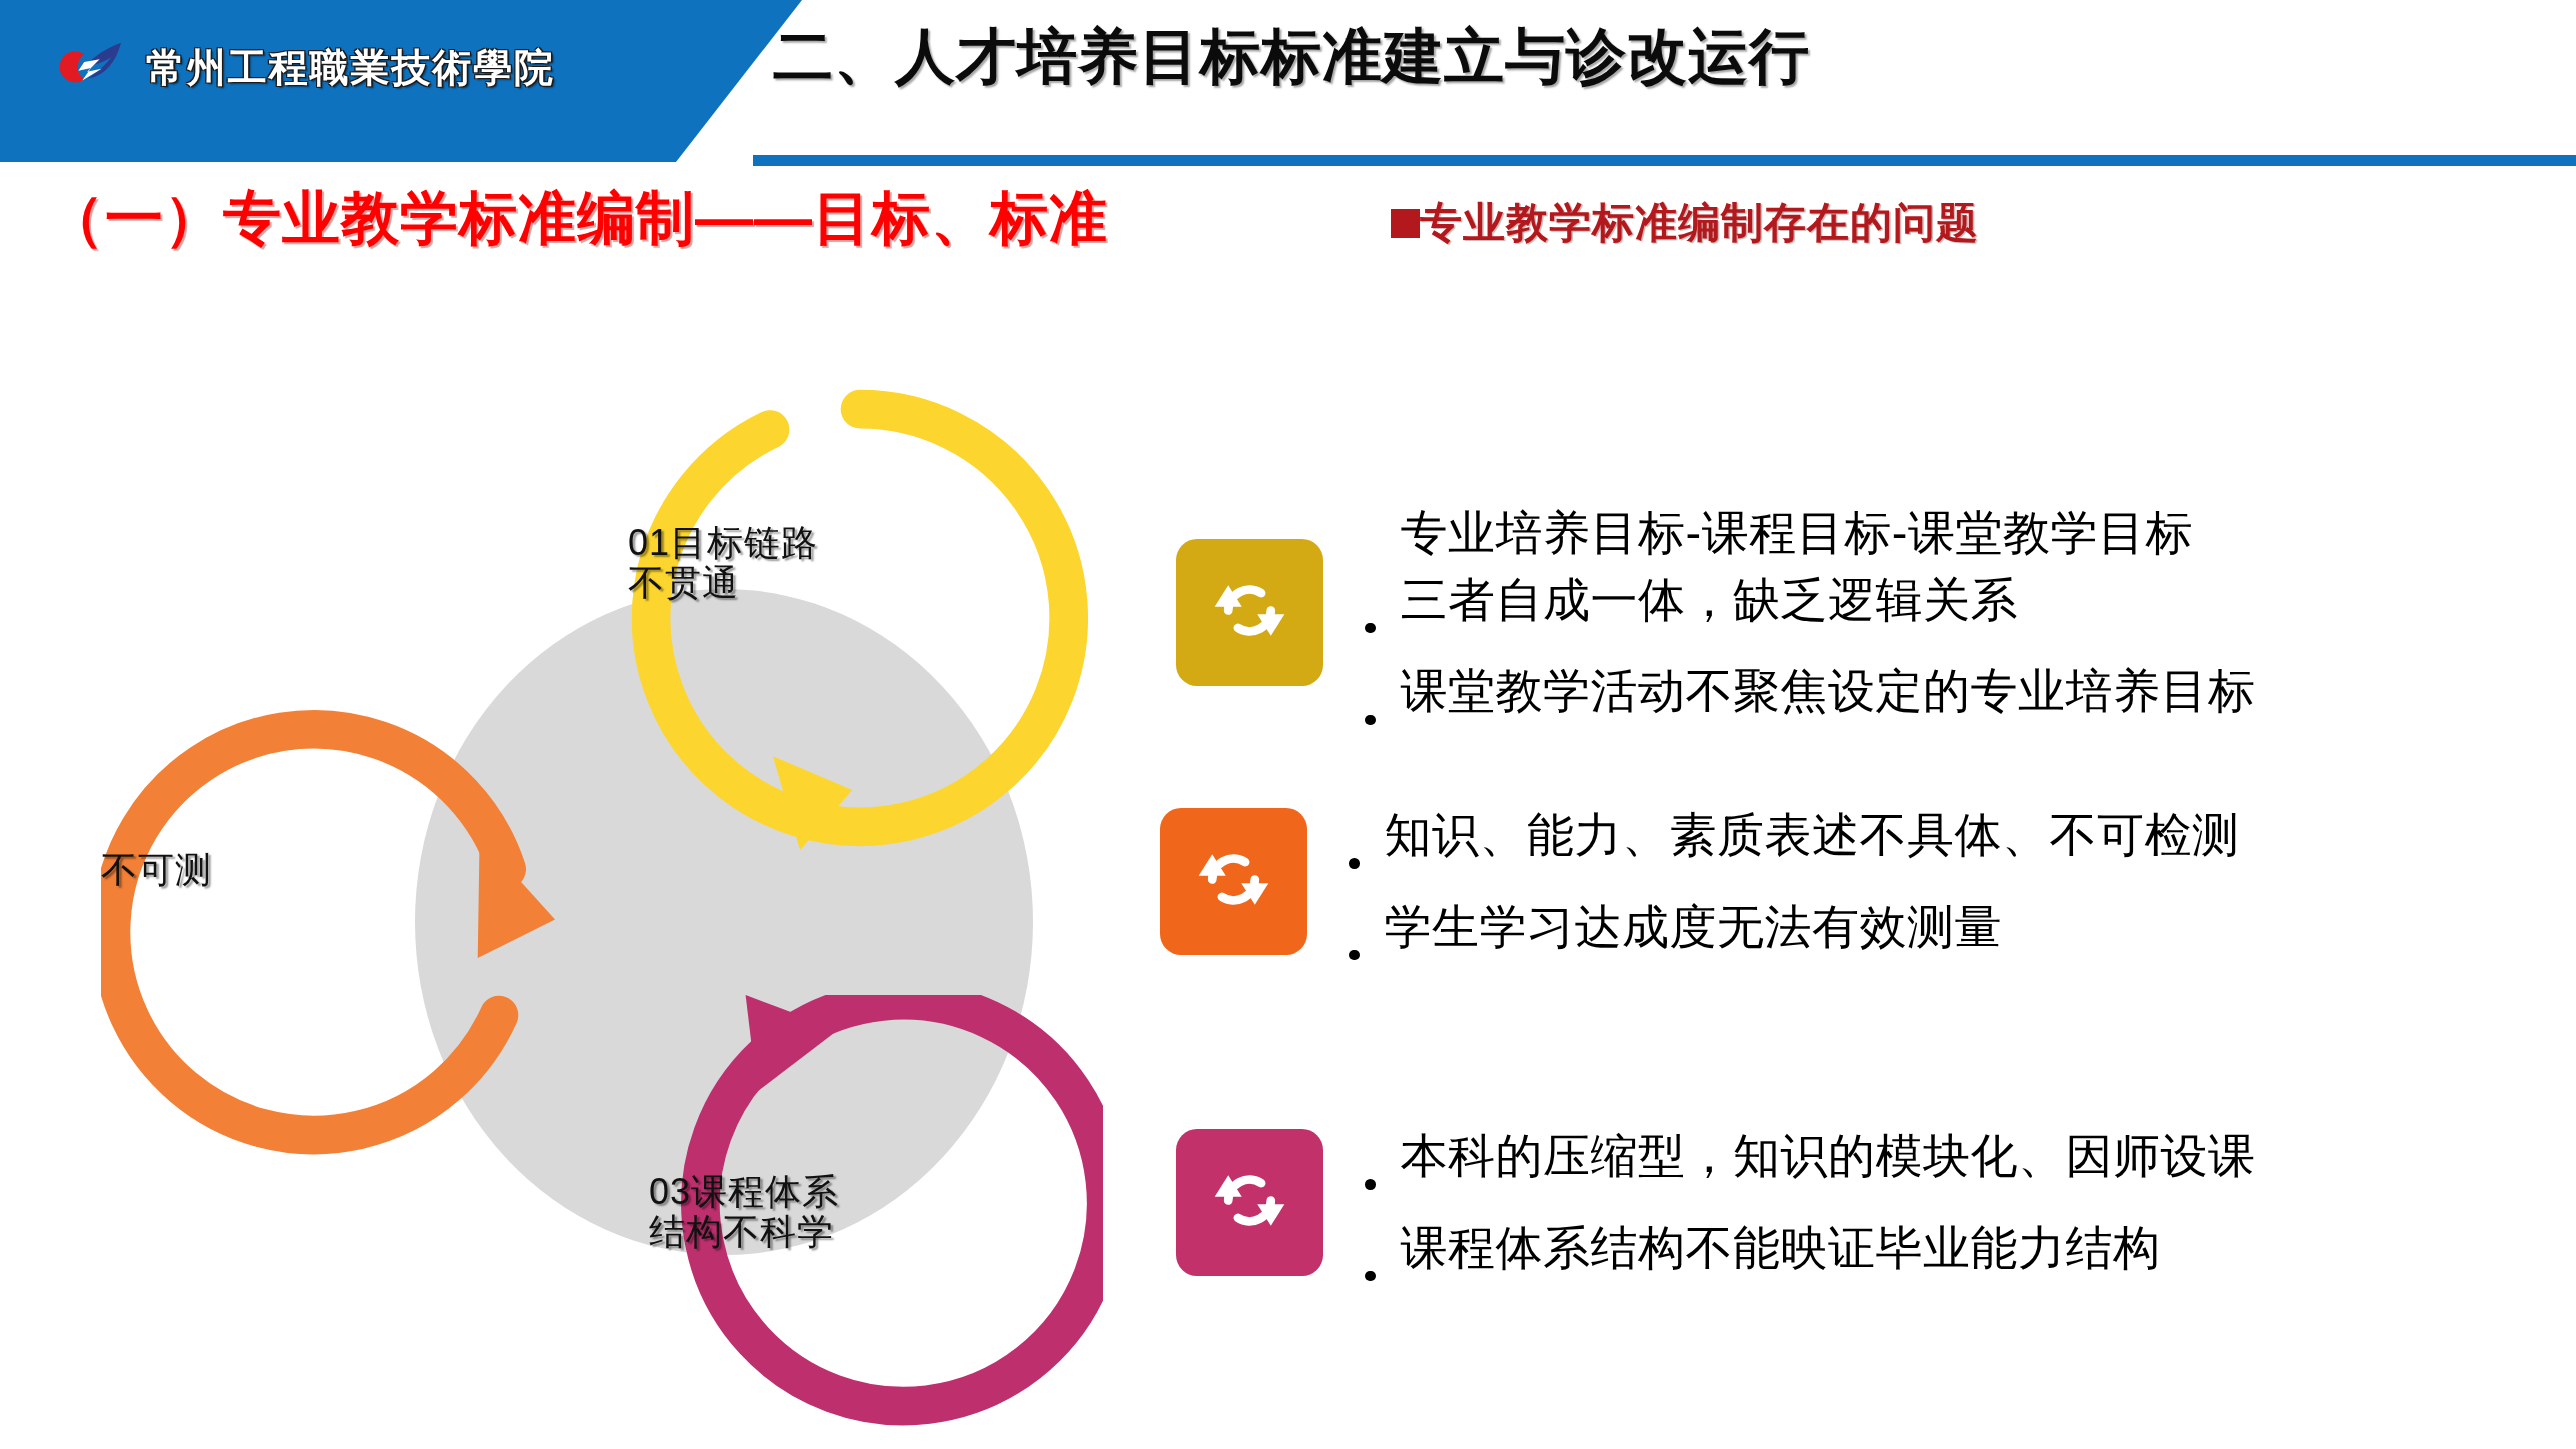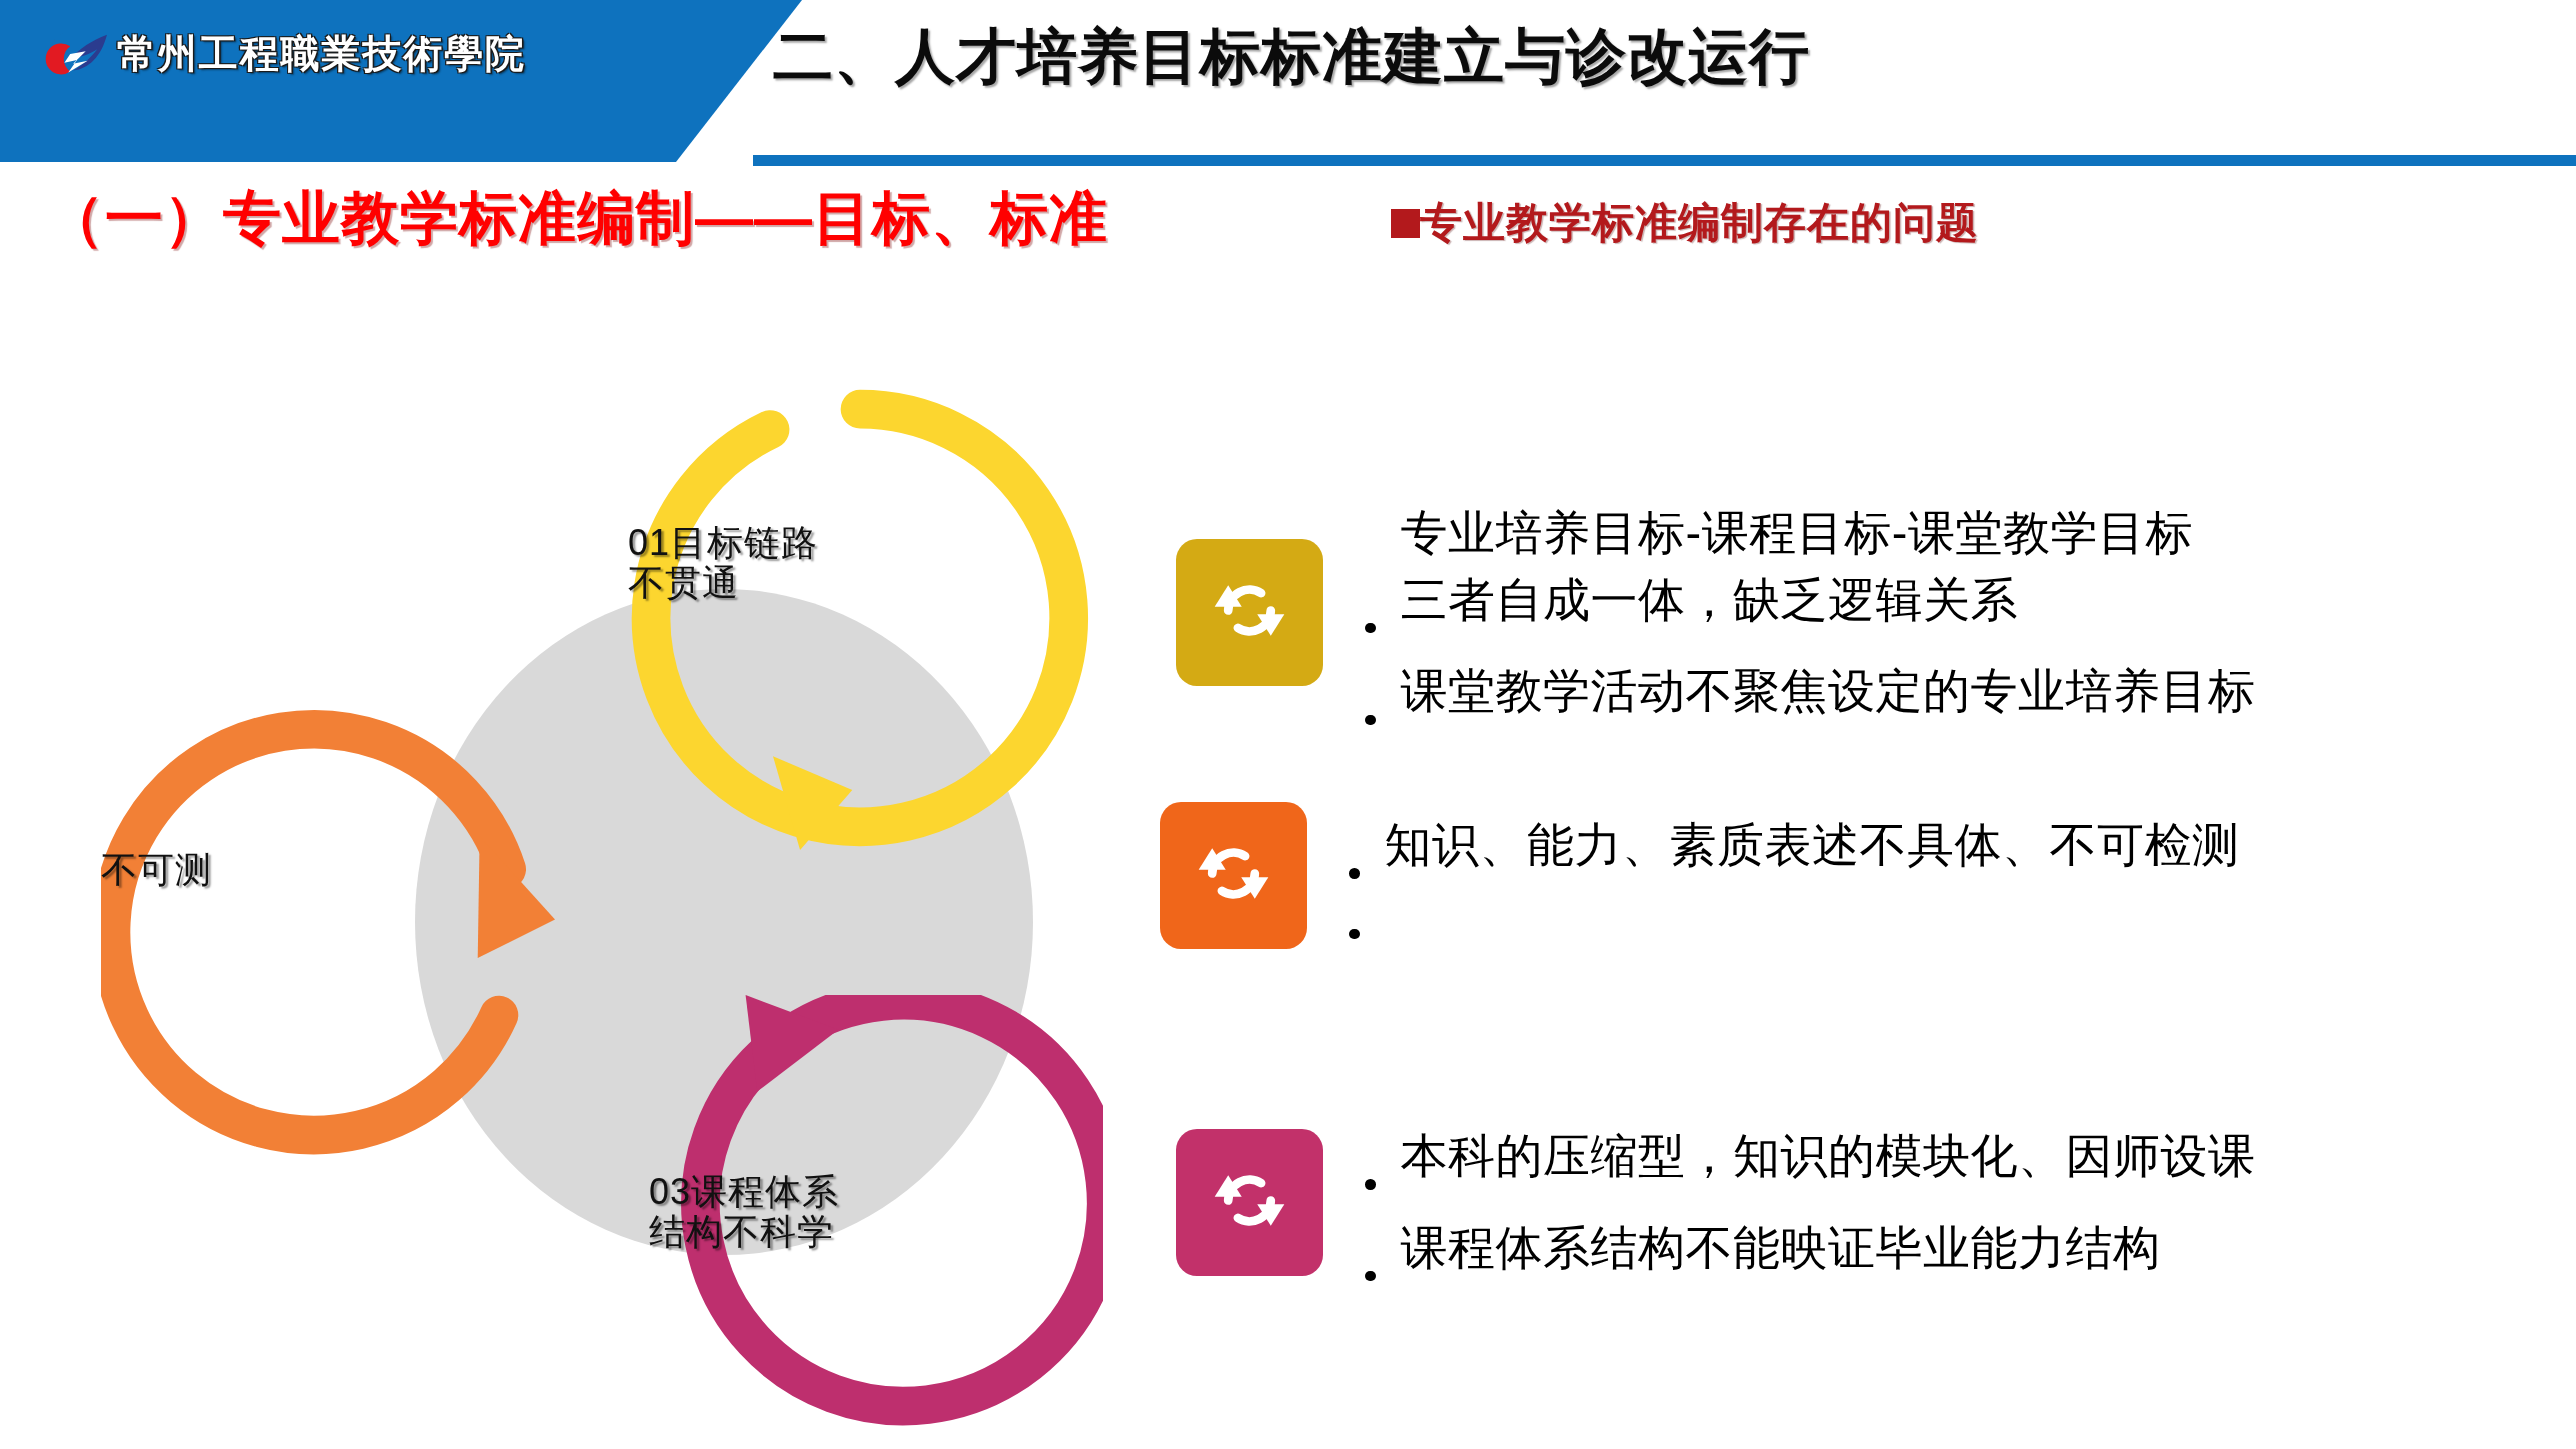--- a/index.html
+++ b/index.html
@@ -24,26 +24,26 @@
     position: absolute;
     left: 0;
     top: 0;
     width: 802px;
     height: 162px;
     background: #0E72BE;
     clip-path: polygon(0 0, 802px 0, 676px 162px, 0 162px);
   }
   .logo-wrap {
     position: absolute;
-    left: 41px;
+    left: 55px;
     top: 27px;
     height: 68px;
     display: flex;
-    align-items: flex-start;
-    gap: 6px;
+    align-items: flex-end;
+    gap: 21px;
   }
   .logo-mark {
     position: relative;
     width: 70px;
     height: 60px;
     flex: none;
   }
   .logo-text {
     font-family: "Liberation Serif", "DejaVu Serif", serif;
     font-weight: bold;
@@ -290,20 +290,21 @@
         </svg>
       </span>
     </div>
     <div class="bullets">
       <div class="bullet-item">
         <span class="dot"></span>
         <span class="bullet-text">知识、能力、素质表述不具体、不可检测</span>
       </div>
       <div class="bullet-item">
         <span class="dot"></span>
+        <span class="bullet-text">学生学习达成度无法有效测量</span>
       </div>
     </div>
   </div>
 
   <div class="row" id="row-3">
     <div class="icon-tile" style="background:#C2316A">
       <span>
         <svg width="89" height="89" viewBox="0 0 92 92">
           <path d="M24 46 A22 22 0 0 1 58 28" fill="none" stroke="#ffffff" stroke-width="9" stroke-linecap="round"></path>
           <path d="M68 46 A22 22 0 0 1 34 64" fill="none" stroke="#ffffff" stroke-width="9" stroke-linecap="round"></path>

